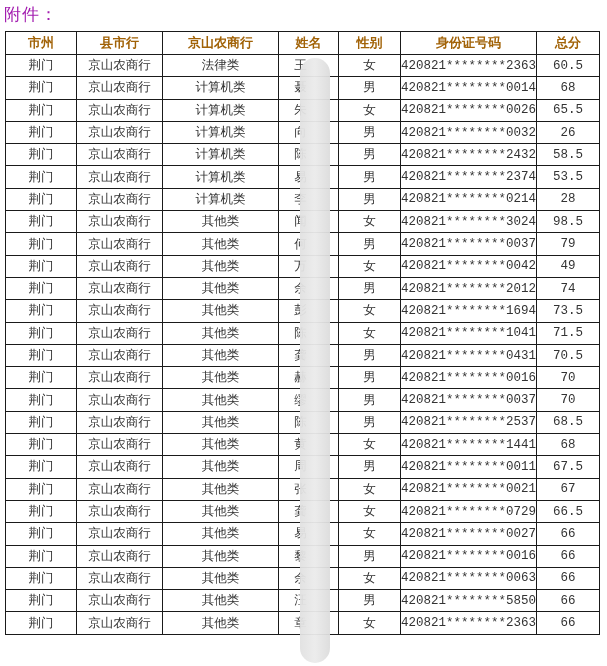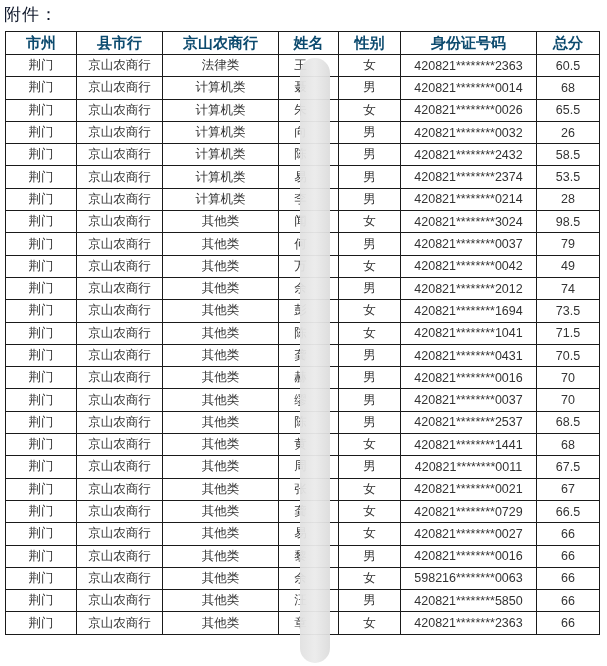--- a/index.html
+++ b/index.html
@@ -1,27 +1,27 @@
 <!DOCTYPE html>
 <html><head>
 <meta charset="utf-8">
 <style>
   html, body { margin: 0; padding: 0; background: #ffffff; }
   body { width: 607px; height: 666px; position: relative; overflow: hidden;
          font-family: "DejaVu Serif", "Liberation Serif", serif; color: #222; }
   .caption { position: absolute; left: 4px; top: 3px; font-size: 17px;
-             font-family: "DejaVu Sans", sans-serif; color: #0f172a; letter-spacing: 1px; }
+             font-family: "DejaVu Sans", sans-serif; color: #a21caf; letter-spacing: 1px; }
   table.grid { position: absolute; left: 5px; top: 31px; border-collapse: collapse;
                table-layout: fixed; width: 594px; }
   table.grid th, table.grid td { border: 1px solid #1a1a1a; text-align: center;
                padding: 0; overflow: hidden; white-space: nowrap; }
-  table.grid th { height: 22px; font-size: 15px; font-weight: bold; color: #0c4a6e; }
+  table.grid th { height: 22px; font-size: 13px; font-weight: bold; color: #a16207; }
   table.grid td { height: 21.3px; font-size: 12.5px; color: #333; }
-  td.mono { font-family: Liberation Sans, sans-serif; font-size: 12px; letter-spacing: 0px; margin-left: 24px; }
-  td.score { font-family: Liberation Sans, sans-serif; font-size: 12px; margin-left: 12px; }
+  td.mono { font-family: Liberation Mono, monospace; font-size: 12px; letter-spacing: 0px; margin-left: 24px; }
+  td.score { font-family: Liberation Mono, monospace; font-size: 12px; margin-left: 12px; }
   .name-cell { position: relative; }
   .name-cell .surname { position: relative; left: -8px; }
   .blur-strip { position: absolute; left: 300px; top: 58px; width: 30px; height: 605px;
                 background: linear-gradient(90deg, rgba(225,225,225,0.95), rgba(235,235,235,0.95) 50%, rgba(220,220,220,0.95));
                 border-radius: 15px; pointer-events: none; }
   col.c1 { width: 71px; } col.c2 { width: 86px; } col.c3 { width: 116px; }
   col.c4 { width: 60px; } col.c5 { width: 62px; } col.c6 { width: 136px; } col.c7 { width: 63px; }
 </style>
 </head>
 <body>
@@ -256,21 +256,21 @@
         <td>男</td>
         <td class="mono">420821********0016</td>
         <td class="score">66</td>
       </tr>
       <tr>
         <td>荆门</td>
         <td>京山农商行</td>
         <td>其他类</td>
         <td class="name-cell"><span class="surname">余</span></td>
         <td>女</td>
-        <td class="mono">598216********0063</td>
+        <td class="mono">420821********0063</td>
         <td class="score">66</td>
       </tr>
       <tr>
         <td>荆门</td>
         <td>京山农商行</td>
         <td>其他类</td>
         <td class="name-cell"><span class="surname">汪</span></td>
         <td>男</td>
         <td class="mono">420821********5850</td>
         <td class="score">66</td>

